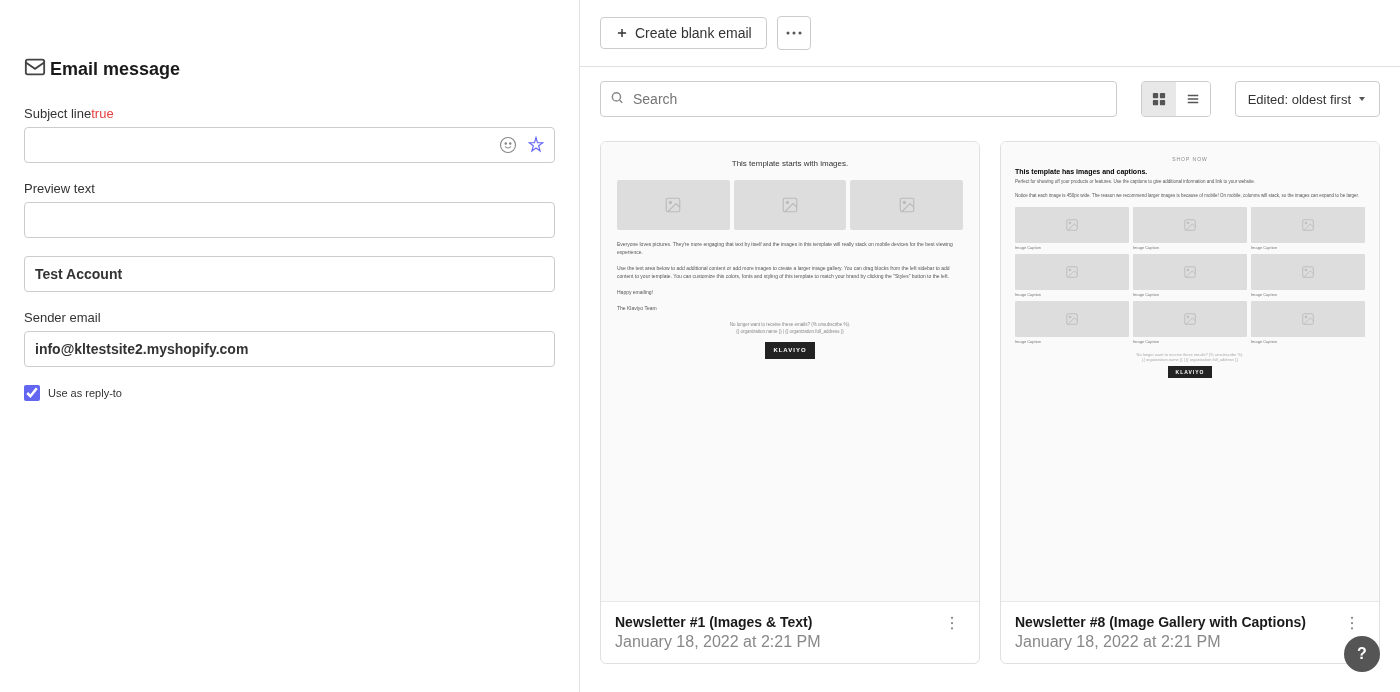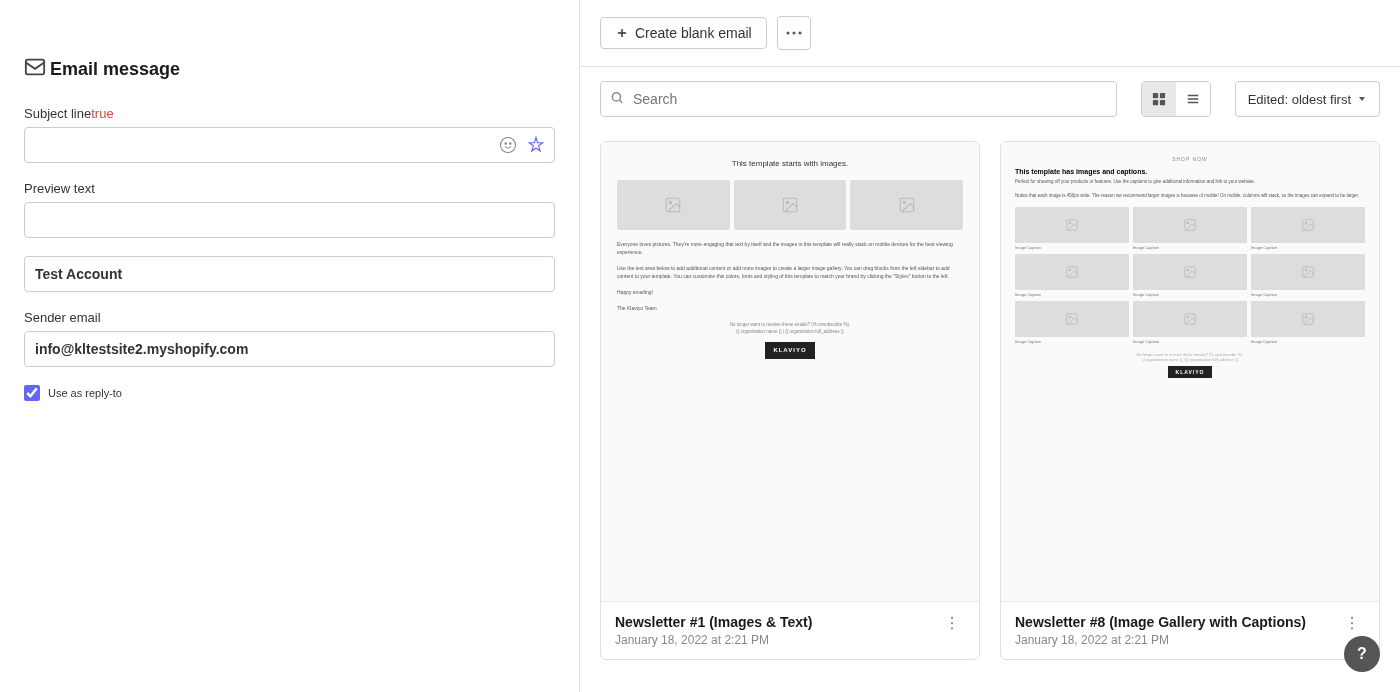--- a/index.html
+++ b/index.html
@@ -380,21 +380,21 @@
       justify-content: space-between;
     }
     .template-info {}
     .template-name {
       font-size: 14px;
       font-weight: 600;
       color: #1a1a1a;
       margin-bottom: 3px;
     }
     .template-date {
-      font-size: 12px;
+      font-size: 16px;
       color: #888;
     }
     .template-more-btn {
       background: none;
       border: none;
       cursor: pointer;
       color: #888;
       font-size: 18px;
       padding: 0 4px;
       line-height: 1;

